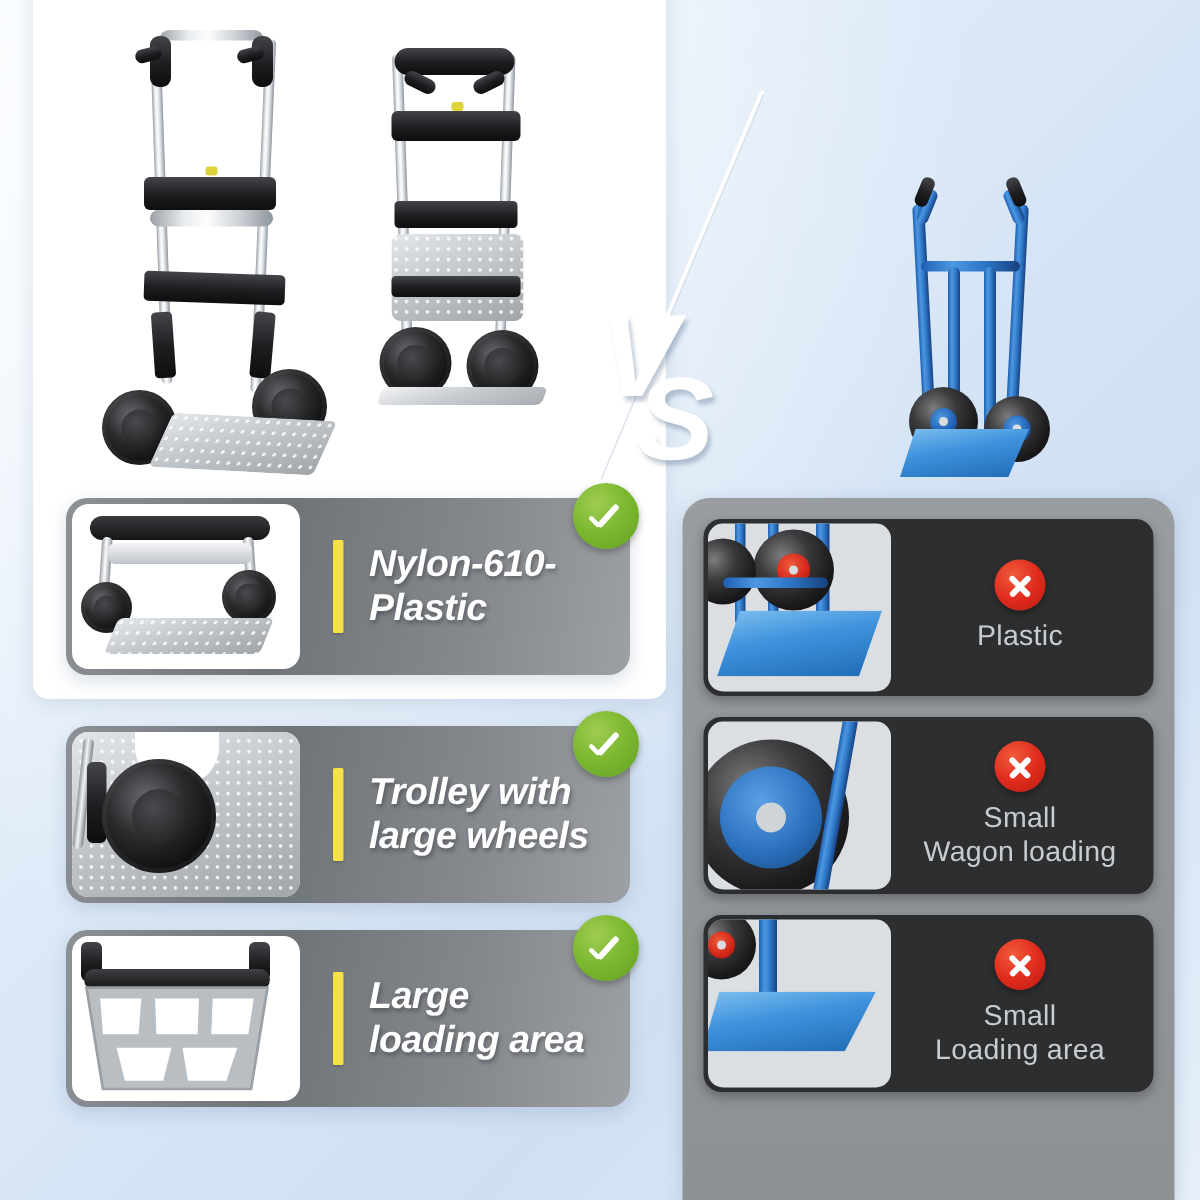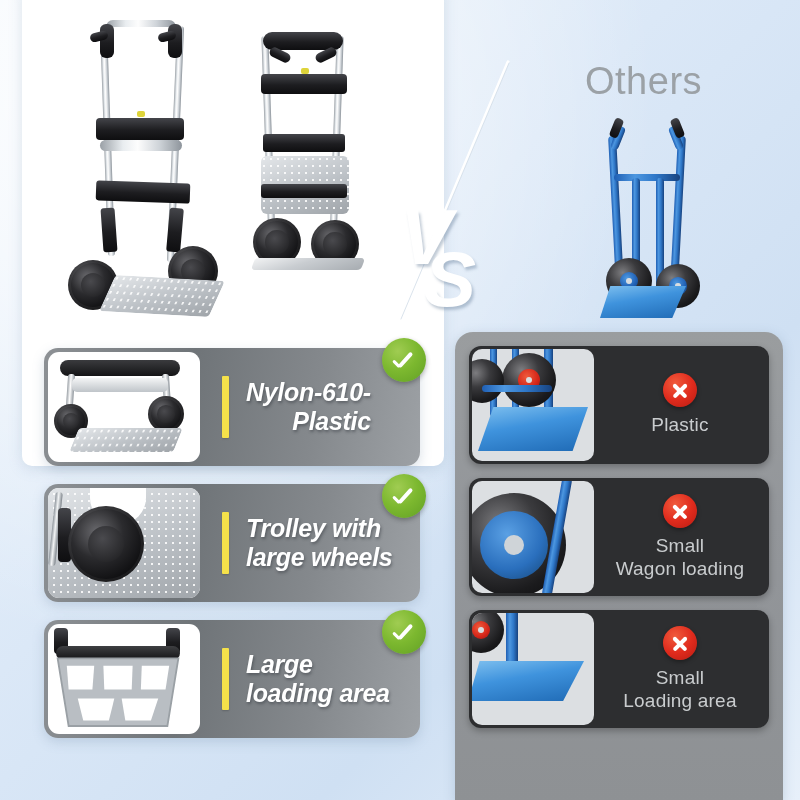--- a/index.html
+++ b/index.html
@@ -149,42 +149,41 @@
     <svg class="vs-line" viewBox="0 0 130 260">
       <line x1="116" y1="2" x2="8" y2="258" stroke="#ffffff" stroke-width="3.2" stroke-linecap="round"></line>
       <line x1="117" y1="3" x2="9" y2="259" stroke="rgba(150,175,200,.35)" stroke-width="1" stroke-linecap="round"></line>
     </svg>
     <div class="vs-text">
       <span>V</span>
       <span class="s">S</span>
     </div>
   </div>
 
-  <div class="others-title">Others</div>
 
   <div style="position:absolute;left:588px;top:118px;width:130px;height:205px;">
     <div class="btube" style="left:24px;top:18px;width:8px;height:150px;transform:rotate(-3deg);"></div>
     <div class="btube" style="left:86px;top:18px;width:8px;height:150px;transform:rotate(3deg);"></div>
     <div class="btube" style="left:26px;top:8px;width:8px;height:24px;transform:rotate(22deg);"></div>
     <div class="btube" style="left:84px;top:8px;width:8px;height:24px;transform:rotate(-22deg);"></div>
     <div class="blk" style="left:24px;top:0px;width:9px;height:20px;border-radius:4px;transform:rotate(22deg);"></div>
     <div class="blk" style="left:85px;top:0px;width:9px;height:20px;border-radius:4px;transform:rotate(-22deg);"></div>
     <div class="btube" style="left:26px;top:56px;width:66px;height:7px;border-radius:4px;"></div>
     <div class="btube" style="left:44px;top:60px;width:8px;height:110px;"></div>
     <div class="btube" style="left:68px;top:60px;width:8px;height:110px;"></div>
     <div class="bwheel" style="left:18px;top:140px;width:46px;height:46px;">
         <div class="hub"></div>
       </div>
     <div class="bwheel" style="left:68px;top:146px;width:44px;height:44px;">
         <div class="hub"></div>
       </div>
     <div class="bplate" style="left:12px;top:168px;width:86px;height:32px;clip-path:polygon(12% 0,100% 0,84% 100%,0 100%);"></div>
   </div>
 
-  <div class="feature" style="top:348px;text-align:right;">
+  <div class="feature" style="top:332px;">
     <div class="fbody">
       <div class="thumb">
         <div style="position:absolute;left:12px;top:8px;width:120px;height:16px;background:linear-gradient(180deg,#3a3b3e,#141416);border-radius:8px;"></div>
         <div style="position:absolute;left:18px;top:22px;width:7px;height:62px;background:linear-gradient(90deg,#9aa0a6,#fdfdfd 45%,#8d949b);border-radius:3px;transform:rotate(4deg);"></div>
         <div style="position:absolute;left:116px;top:22px;width:7px;height:62px;background:linear-gradient(90deg,#9aa0a6,#fdfdfd 45%,#8d949b);border-radius:3px;transform:rotate(-4deg);"></div>
         <div style="position:absolute;left:24px;top:26px;width:96px;height:14px;background:linear-gradient(180deg,#f4f5f6,#bfc4c9);border-radius:5px;"></div>
         <div class="wheel" style="left:6px;top:52px;width:34px;height:34px;"></div>
         <div class="wheel" style="left:100px;top:44px;width:36px;height:36px;"></div>
         <div class="mesh" style="left:26px;top:76px;width:104px;height:24px;transform:skewX(-22deg);"></div>
       </div>

